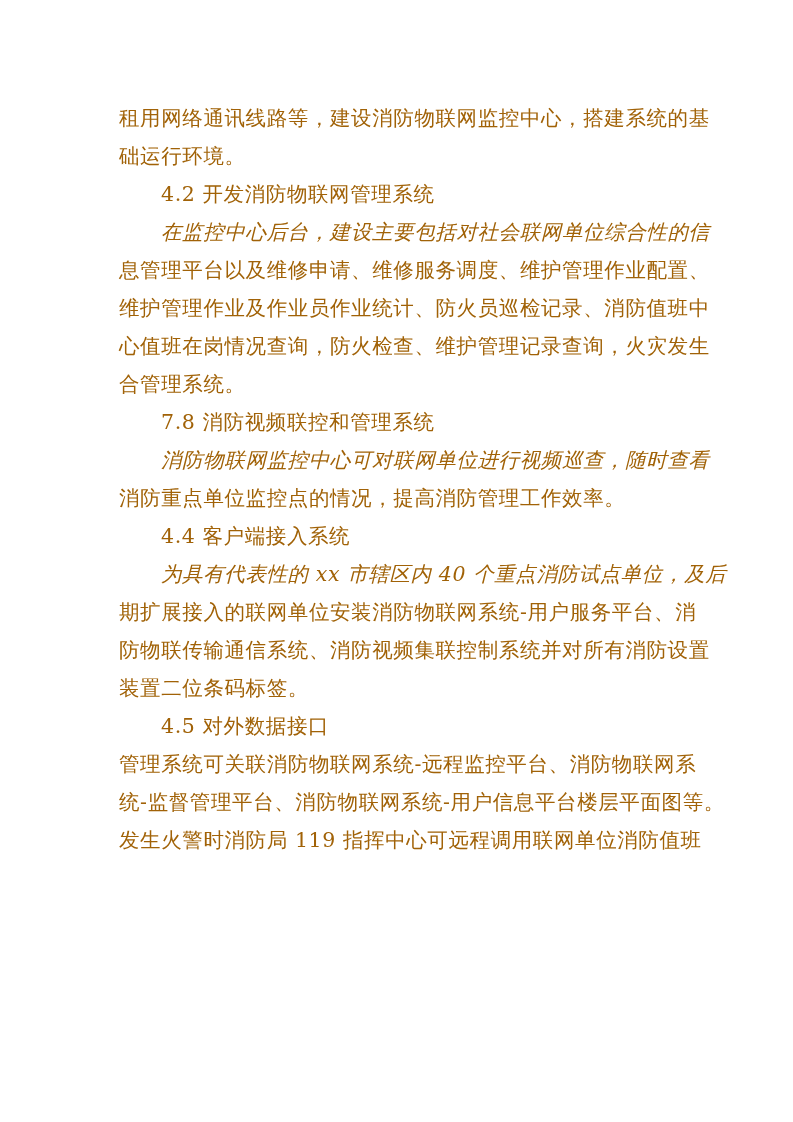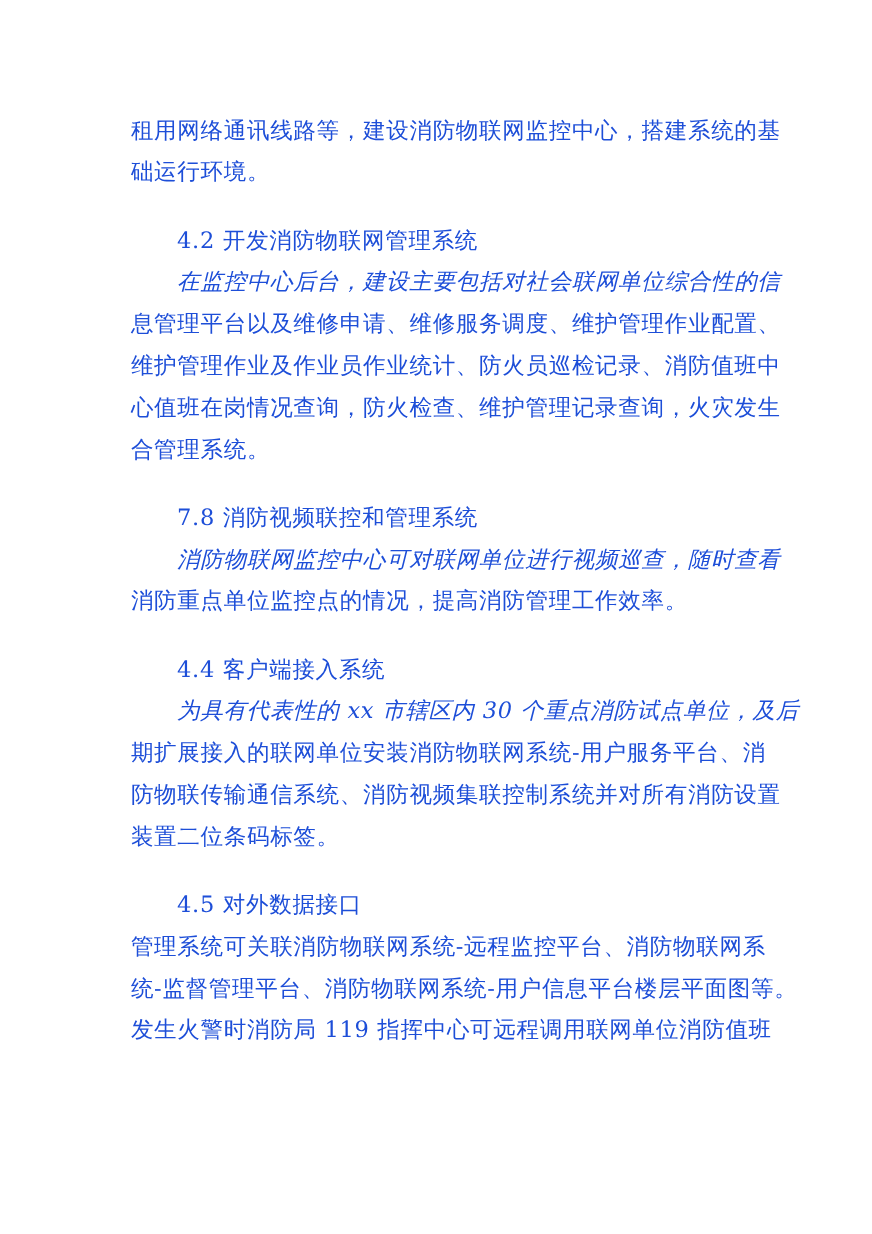--- a/index.html
+++ b/index.html
@@ -2,46 +2,46 @@
 <html><head>
 <meta charset="utf-8">
 <style>
   html, body { margin: 0; padding: 0; background: #ffffff; }
   body { width: 793px; height: 1122px; position: relative; overflow: hidden; }
   .page {
     position: absolute;
     left: 119px;
     top: 99px;
     width: 594px;
-    color: #1d4ed8;
+    color: #a16207;
     font-family: "DejaVu Serif", "Liberation Serif", serif;
     font-size: 20.5px;
     line-height: 38px;
   }
   .line { white-space: nowrap; height: 38px; letter-spacing: 0.6px; }
   .indent { padding-left: 42px; font-style: italic; }
-  .heading { padding-left: 42px; margin-top: 24px; }
+  .heading { padding-left: 42px; }
 </style>
 </head>
 <body>
 
 <div class="page">
   <div class="line">租用网络通讯线路等，建设消防物联网监控中心，搭建系统的基</div>
   <div class="line">础运行环境。</div>
   <div class="line heading">4.2 开发消防物联网管理系统</div>
   <div class="line indent">在监控中心后台，建设主要包括对社会联网单位综合性的信</div>
   <div class="line">息管理平台以及维修申请、维修服务调度、维护管理作业配置、</div>
   <div class="line">维护管理作业及作业员作业统计、防火员巡检记录、消防值班中</div>
   <div class="line">心值班在岗情况查询，防火检查、维护管理记录查询，火灾发生</div>
   <div class="line">合管理系统。</div>
   <div class="line heading">7.8 消防视频联控和管理系统</div>
   <div class="line indent">消防物联网监控中心可对联网单位进行视频巡查，随时查看</div>
   <div class="line">消防重点单位监控点的情况，提高消防管理工作效率。</div>
   <div class="line heading">4.4 客户端接入系统</div>
-  <div class="line indent">为具有代表性的 xx 市辖区内 30 个重点消防试点单位，及后</div>
+  <div class="line indent">为具有代表性的 xx 市辖区内 40 个重点消防试点单位，及后</div>
   <div class="line">期扩展接入的联网单位安装消防物联网系统-用户服务平台、消</div>
   <div class="line">防物联传输通信系统、消防视频集联控制系统并对所有消防设置</div>
   <div class="line">装置二位条码标签。</div>
   <div class="line heading">4.5 对外数据接口</div>
   <div class="line">管理系统可关联消防物联网系统-远程监控平台、消防物联网系</div>
   <div class="line">统-监督管理平台、消防物联网系统-用户信息平台楼层平面图等。</div>
   <div class="line">发生火警时消防局 119 指挥中心可远程调用联网单位消防值班</div>
 </div>
 
 </body></html>

